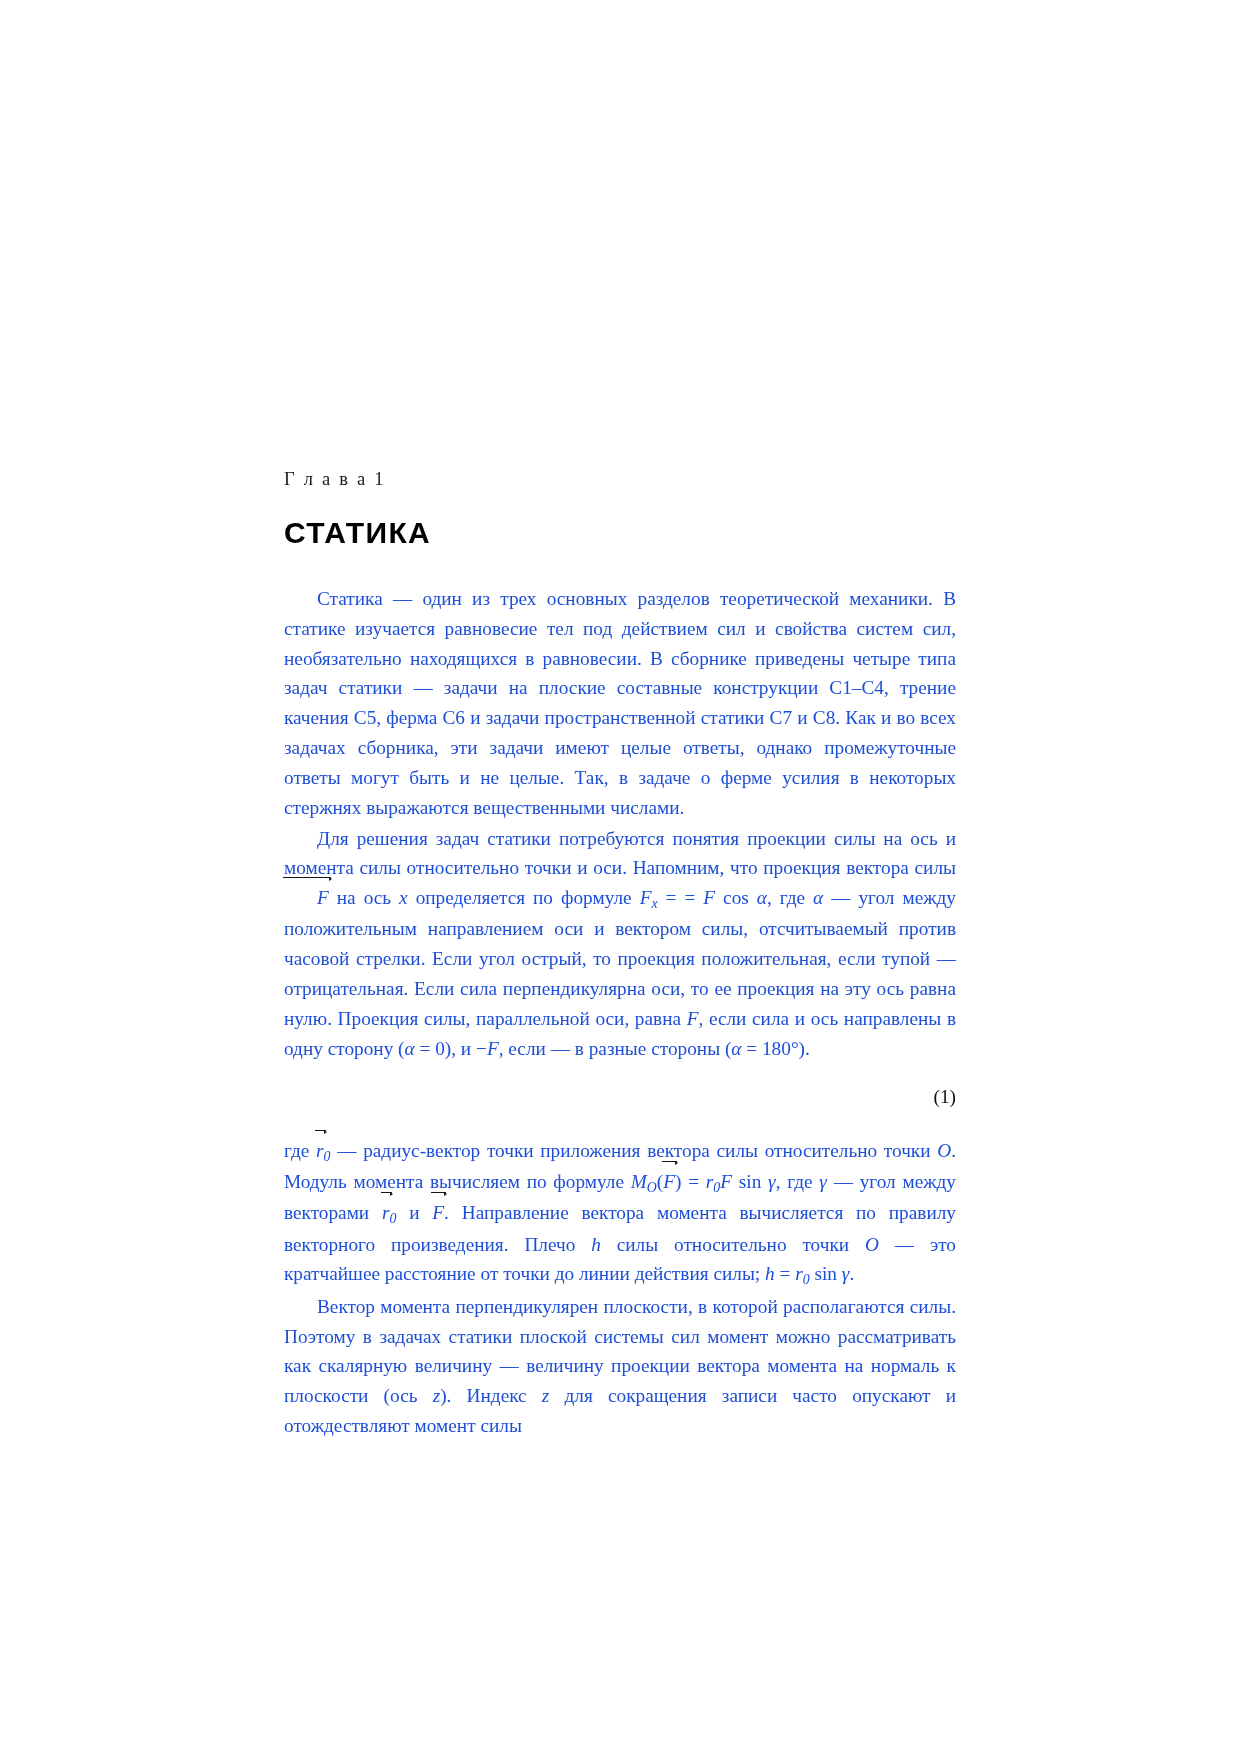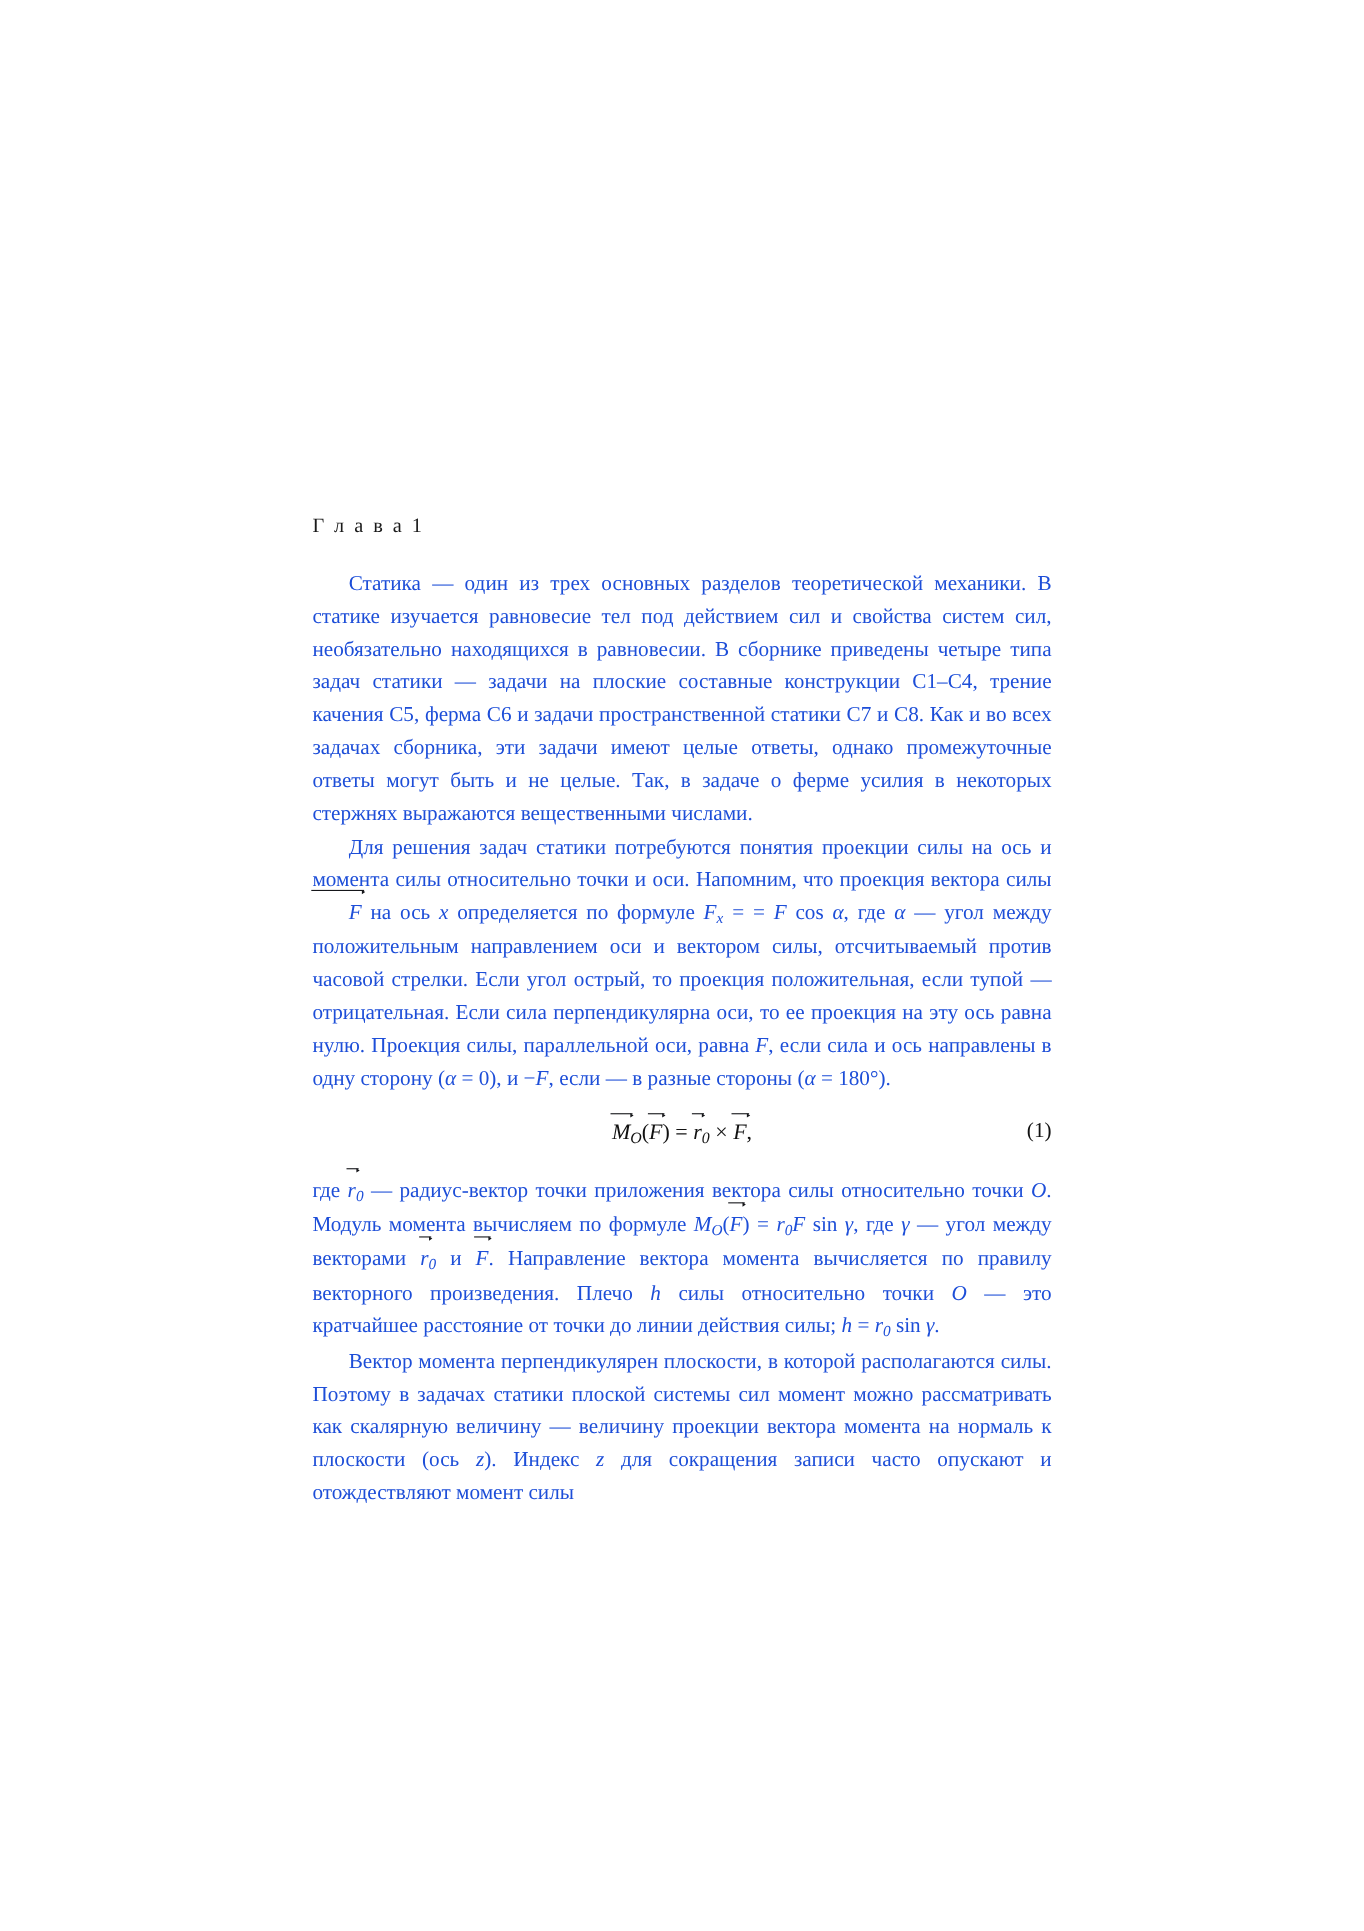--- a/index.html
+++ b/index.html
@@ -140,30 +140,28 @@
 </style>
 </head>
 <body>
 
 <div class="page">
 
   <div class="content">
 
     <div class="chapter-label">Г л а в а 1</div>
 
+    <h1 class="chapter-title">СТАТИКА</h1>
 
     <p class="body">Статика — один из трех основных разделов теоретической механики. В статике изучается равновесие тел под действием сил и свойства систем сил, необязательно находящихся в равновесии. В сборнике приведены четыре типа задач статики — задачи на плоские составные конструкции C1–C4, трение качения C5, ферма C6 и задачи пространственной статики C7 и C8. Как и во всех задачах сборника, эти задачи имеют целые ответы, однако промежуточные ответы могут быть и не целые. Так, в задаче о ферме усилия в некоторых стержнях выражаются вещественными числами.</p>
 
     <p class="body">Для решения задач статики потребуются понятия проекции силы на ось и момента силы относительно точки и оси. Напомним, что проекция вектора силы <span class="vecw">F</span> на ось <span class="mathi">x</span> определяется по формуле <span class="mathi">F<span class="sub">x</span></span> = = <span class="mathi">F</span> cos <span class="mathi">α</span>, где <span class="mathi">α</span> — угол между положительным направлением оси и вектором силы, отсчитываемый против часовой стрелки. Если угол острый, то проекция положительная, если тупой — отрицательная. Если сила перпендикулярна оси, то ее проекция на эту ось равна нулю. Проекция силы, параллельной оси, равна <span class="mathi">F</span>, если сила и ось направлены в одну сторону (<span class="mathi">α</span> = 0), и −<span class="mathi">F</span>, если — в разные стороны (<span class="mathi">α</span> = 180<span class="rm">°</span>).</p>
 
 
     <div class="formula-row">
-      <div class="formula">
-        <span class="vecw">M</span><span class="sub">O</span>(<span class="vecw">F</span>) = <span class="vecw">r</span><span class="sub">0</span> × <span class="vecw">F</span>,
-      </div>
       <div class="formula-num">(1)</div>
     </div>
 
     <p class="body" style="text-indent:0">где <span class="vecw">r</span><span class="sub">0</span> — радиус-вектор точки приложения вектора силы относительно точки <span class="mathi">O</span>. Модуль момента вычисляем по формуле <span class="mathi">M<span class="sub">O</span></span>(<span class="vecw">F</span>) = <span class="mathi">r<span class="sub">0</span>F</span> sin <span class="mathi">γ</span>, где <span class="mathi">γ</span> — угол между векторами <span class="vecw">r</span><span class="sub">0</span> и <span class="vecw">F</span>. Направление вектора момента вычисляется по правилу векторного произведения. Плечо <span class="mathi">h</span> силы относительно точки <span class="mathi">O</span> — это кратчайшее расстояние от точки до линии действия силы; <span class="mathi">h</span> = <span class="mathi">r<span class="sub">0</span></span> sin <span class="mathi">γ</span>.</p>
 
     <p class="body">Вектор момента перпендикулярен плоскости, в которой располагаются силы. Поэтому в задачах статики плоской системы сил момент можно рассматривать как скалярную величину — величину проекции вектора момента на нормаль к плоскости (ось <span class="mathi">z</span>). Индекс <span class="mathi">z</span> для сокращения записи часто опускают и отождествляют момент силы</p>
 
   </div>
 
 

